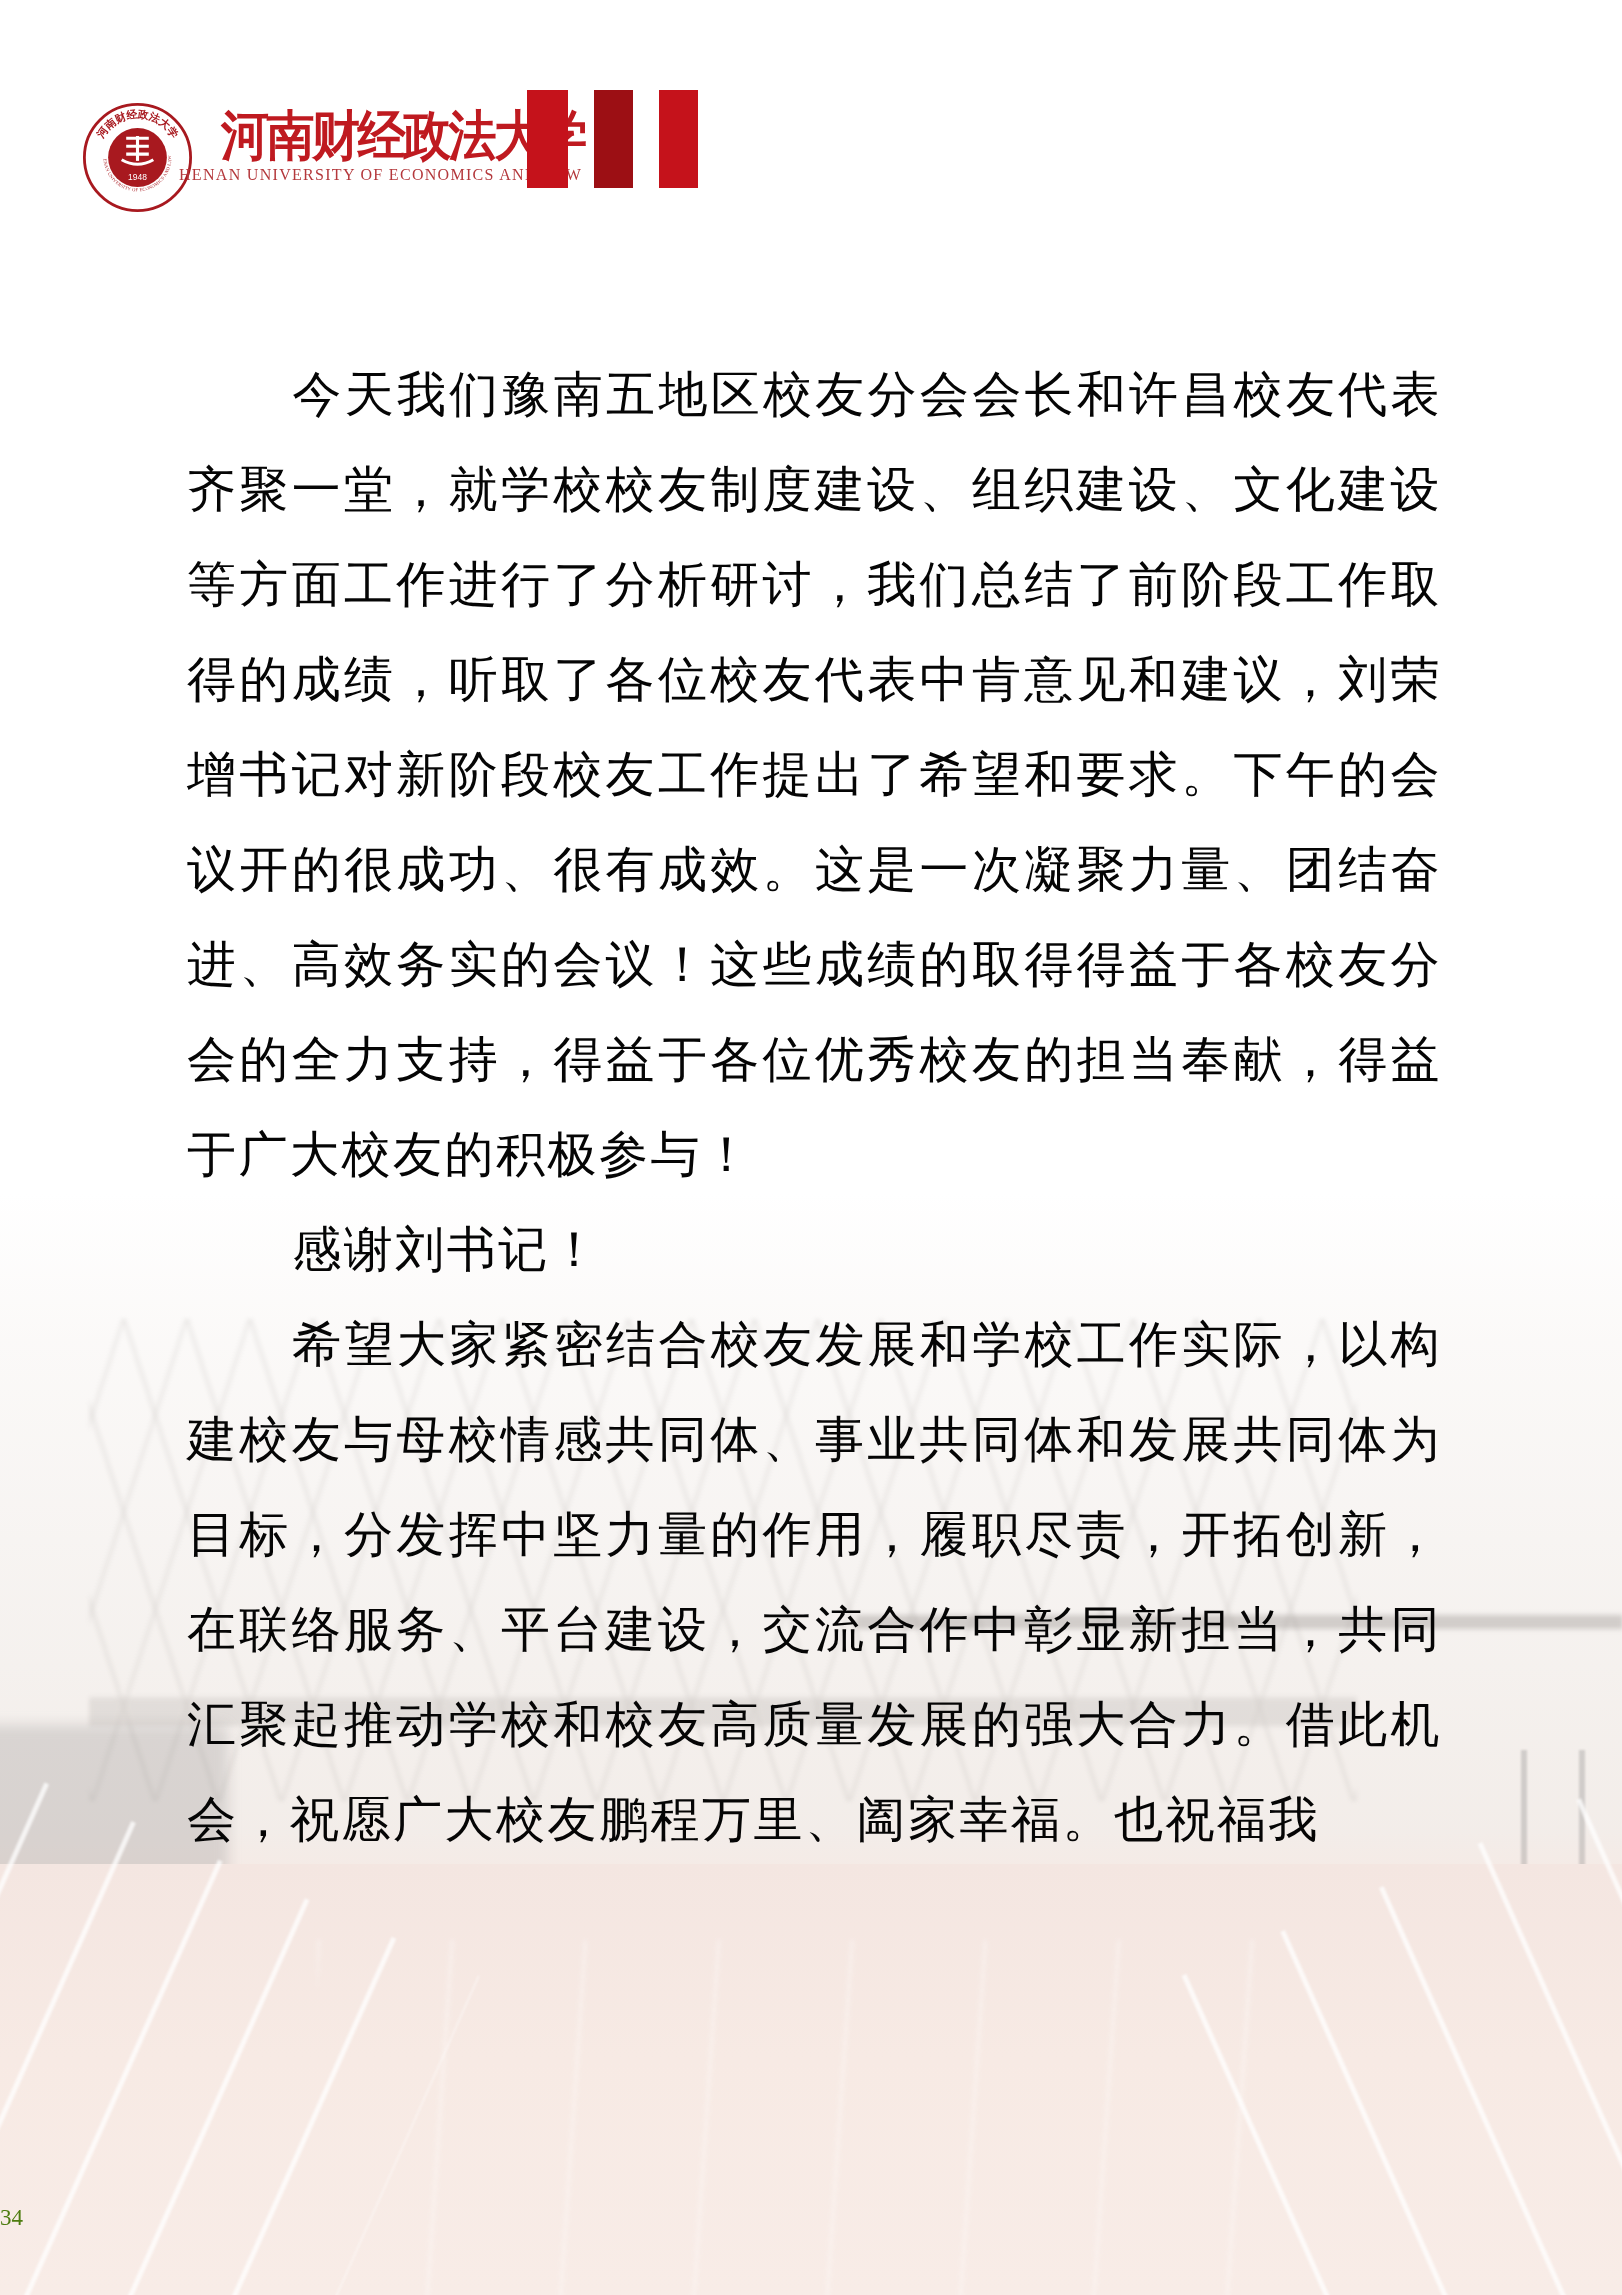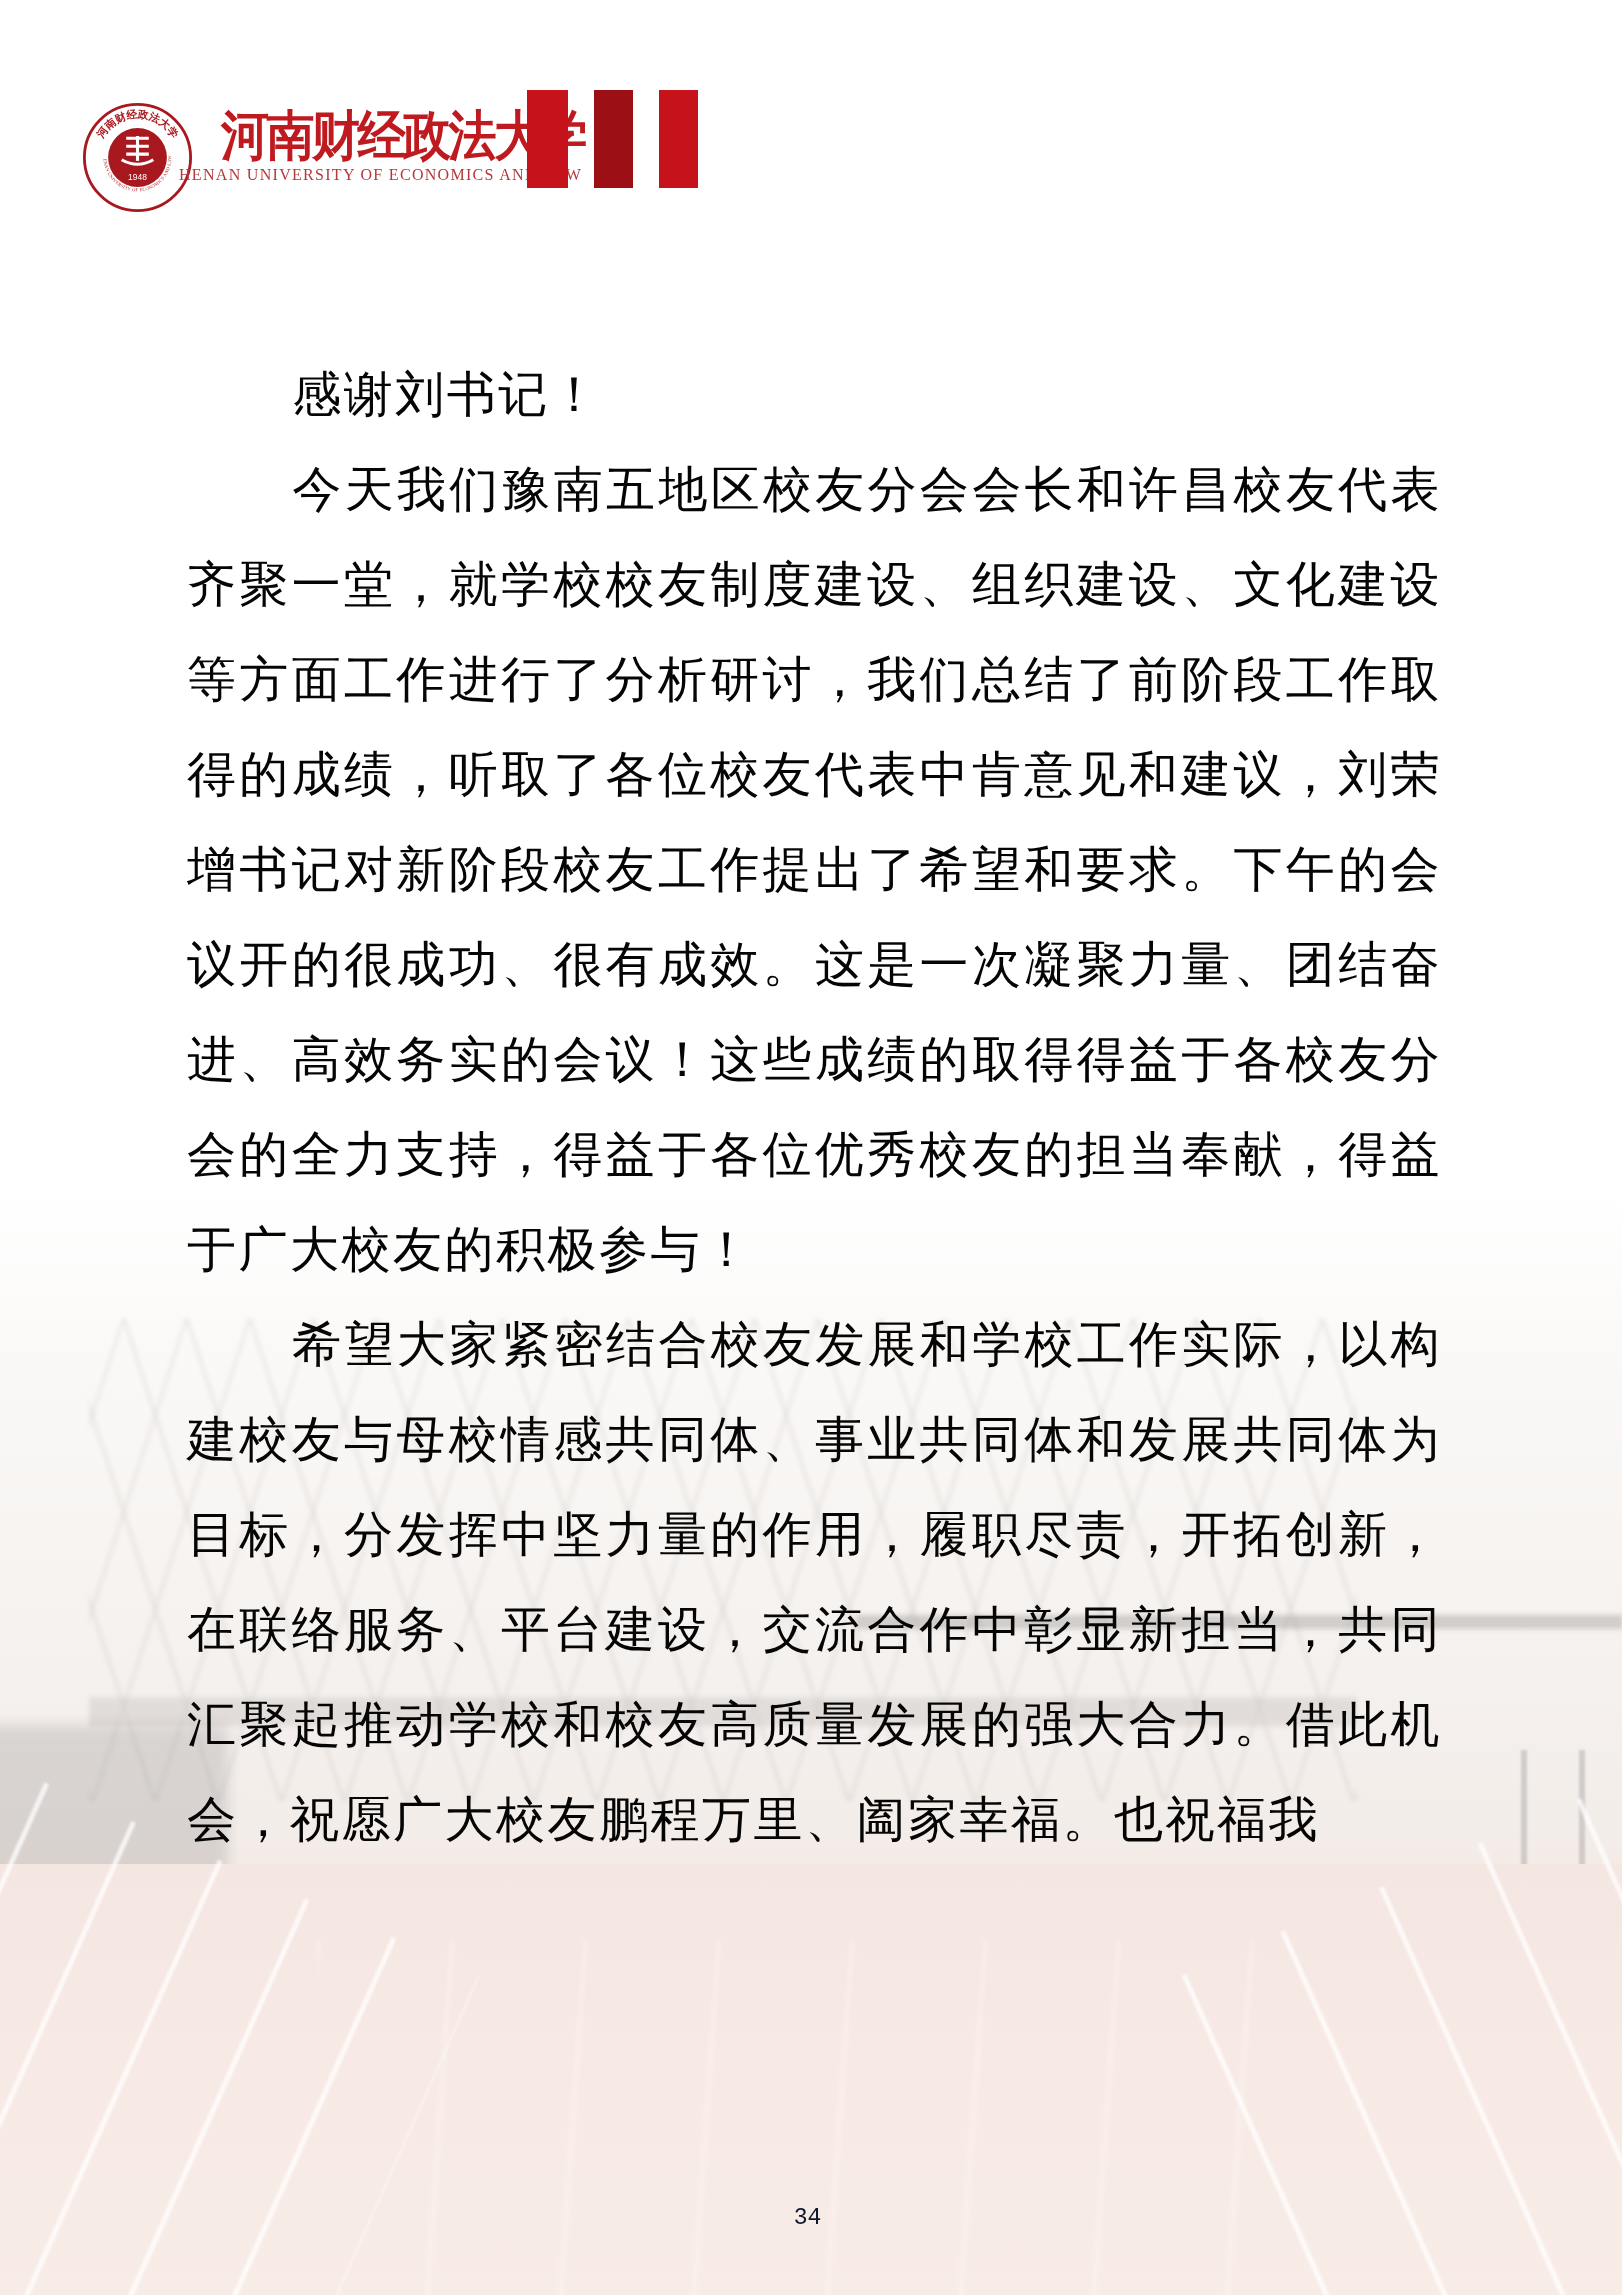--- a/index.html
+++ b/index.html
@@ -61,22 +61,22 @@
     text-shadow:-1.9px 2.5px 1.9px rgba(150,150,150,.55);}
 
   
   .doc-body{position:absolute;left:187px;top:347px;width:1255px;
     font-size:49px;line-height:95px;color:#050505;letter-spacing:2.5px;
     text-align:justify;text-justify:inter-character;
     font-family:"Liberation Serif","DejaVu Serif",serif;}
   .doc-body p{margin:0;text-indent:2.15em;text-align-last:left;}
 
   
-  .page-num{position:absolute;left:0;top:2205px;width:1615px;text-align:center;
-    color:#0f172a;font-size:23px;font-family:Liberation Mono, monospace;}
+  .page-num{position:absolute;left:0;top:2205px;width:1615px;
+    color:#4d7c0f;font-size:23px;font-family:Liberation Serif, serif;}
 </style>
 </head>
 <body>
 
 <div class="bg-photo">
   <div class="bg-wash"></div>
   <div class="bg-truss"></div>
   <div class="bg-roofline"></div>
   <div class="bg-left-building"></div>
   <div class="bg-pole-1"></div>
@@ -111,19 +111,19 @@
   <div class="uni-cn">河南财经政法大学</div>
   <div class="uni-en">HENAN UNIVERSITY OF ECONOMICS AND LAW</div>
 
   <div class="bar bar1"></div>
   <div class="bar bar2"></div>
   <div class="bar bar3"></div>
 
 </div>
 
 <div class="doc-body">
+  <p>今天我们豫南五地区校友分会会长和许昌校友代表齐聚一堂，就学校校友制度建设、组织建设、文化建设等方面工作进行了分析研讨，我们总结了前阶段工作取得的成绩，听取了各位校友代表中肯意见和建议，刘荣增书记对新阶段校友工作提出了希望和要求。下午的会议开的很成功、很有成效。这是一次凝聚力量、团结奋进、高效务实的会议！这些成绩的取得得益于各校友分会的全力支持，得益于各位优秀校友的担当奉献，得益于广大校友的积极参与！</p>
   <p>感谢刘书记！</p>
-  <p>今天我们豫南五地区校友分会会长和许昌校友代表齐聚一堂，就学校校友制度建设、组织建设、文化建设等方面工作进行了分析研讨，我们总结了前阶段工作取得的成绩，听取了各位校友代表中肯意见和建议，刘荣增书记对新阶段校友工作提出了希望和要求。下午的会议开的很成功、很有成效。这是一次凝聚力量、团结奋进、高效务实的会议！这些成绩的取得得益于各校友分会的全力支持，得益于各位优秀校友的担当奉献，得益于广大校友的积极参与！</p>
   <p>希望大家紧密结合校友发展和学校工作实际，以构建校友与母校情感共同体、事业共同体和发展共同体为目标，分发挥中坚力量的作用，履职尽责，开拓创新，在联络服务、平台建设，交流合作中彰显新担当，共同汇聚起推动学校和校友高质量发展的强大合力。借此机会，祝愿广大校友鹏程万里、阖家幸福。也祝福我</p>
 </div>
 
 <div class="page-num">34</div>
 
 
 </body></html>

